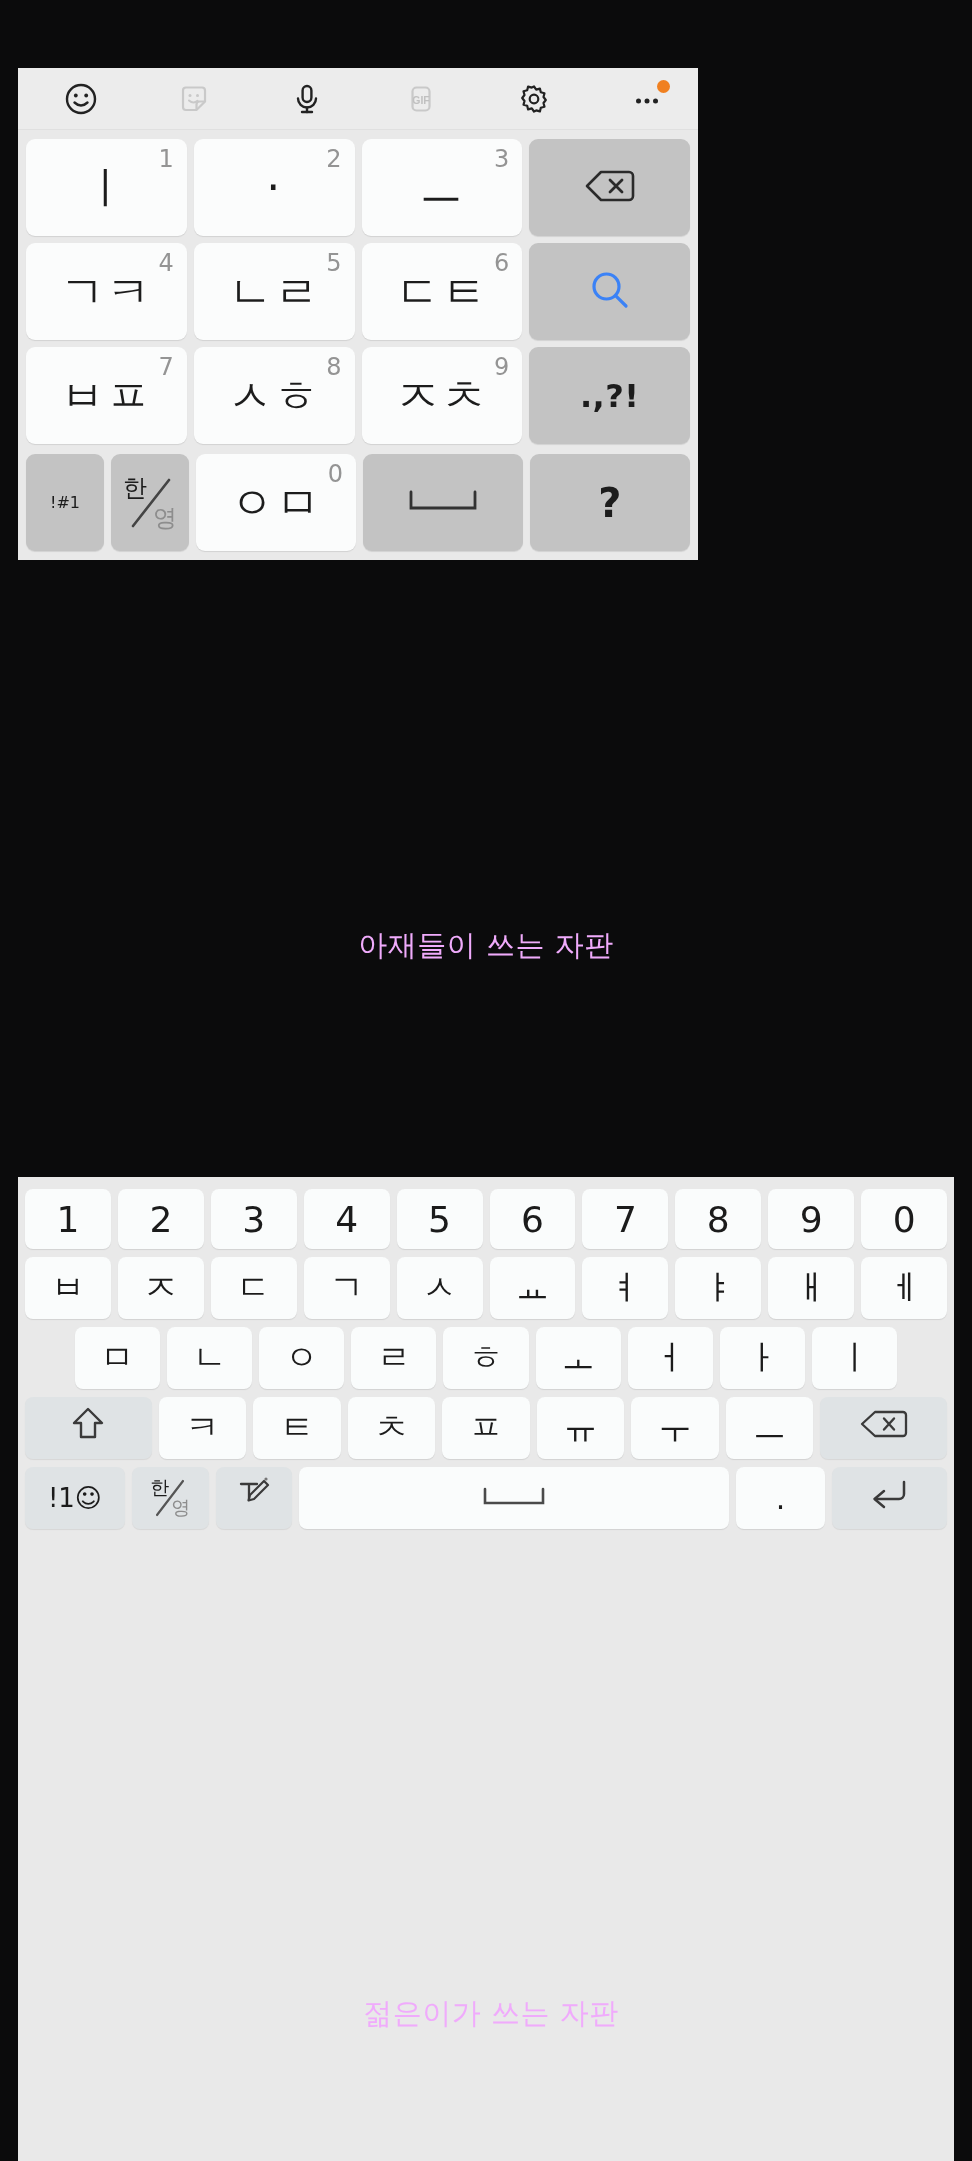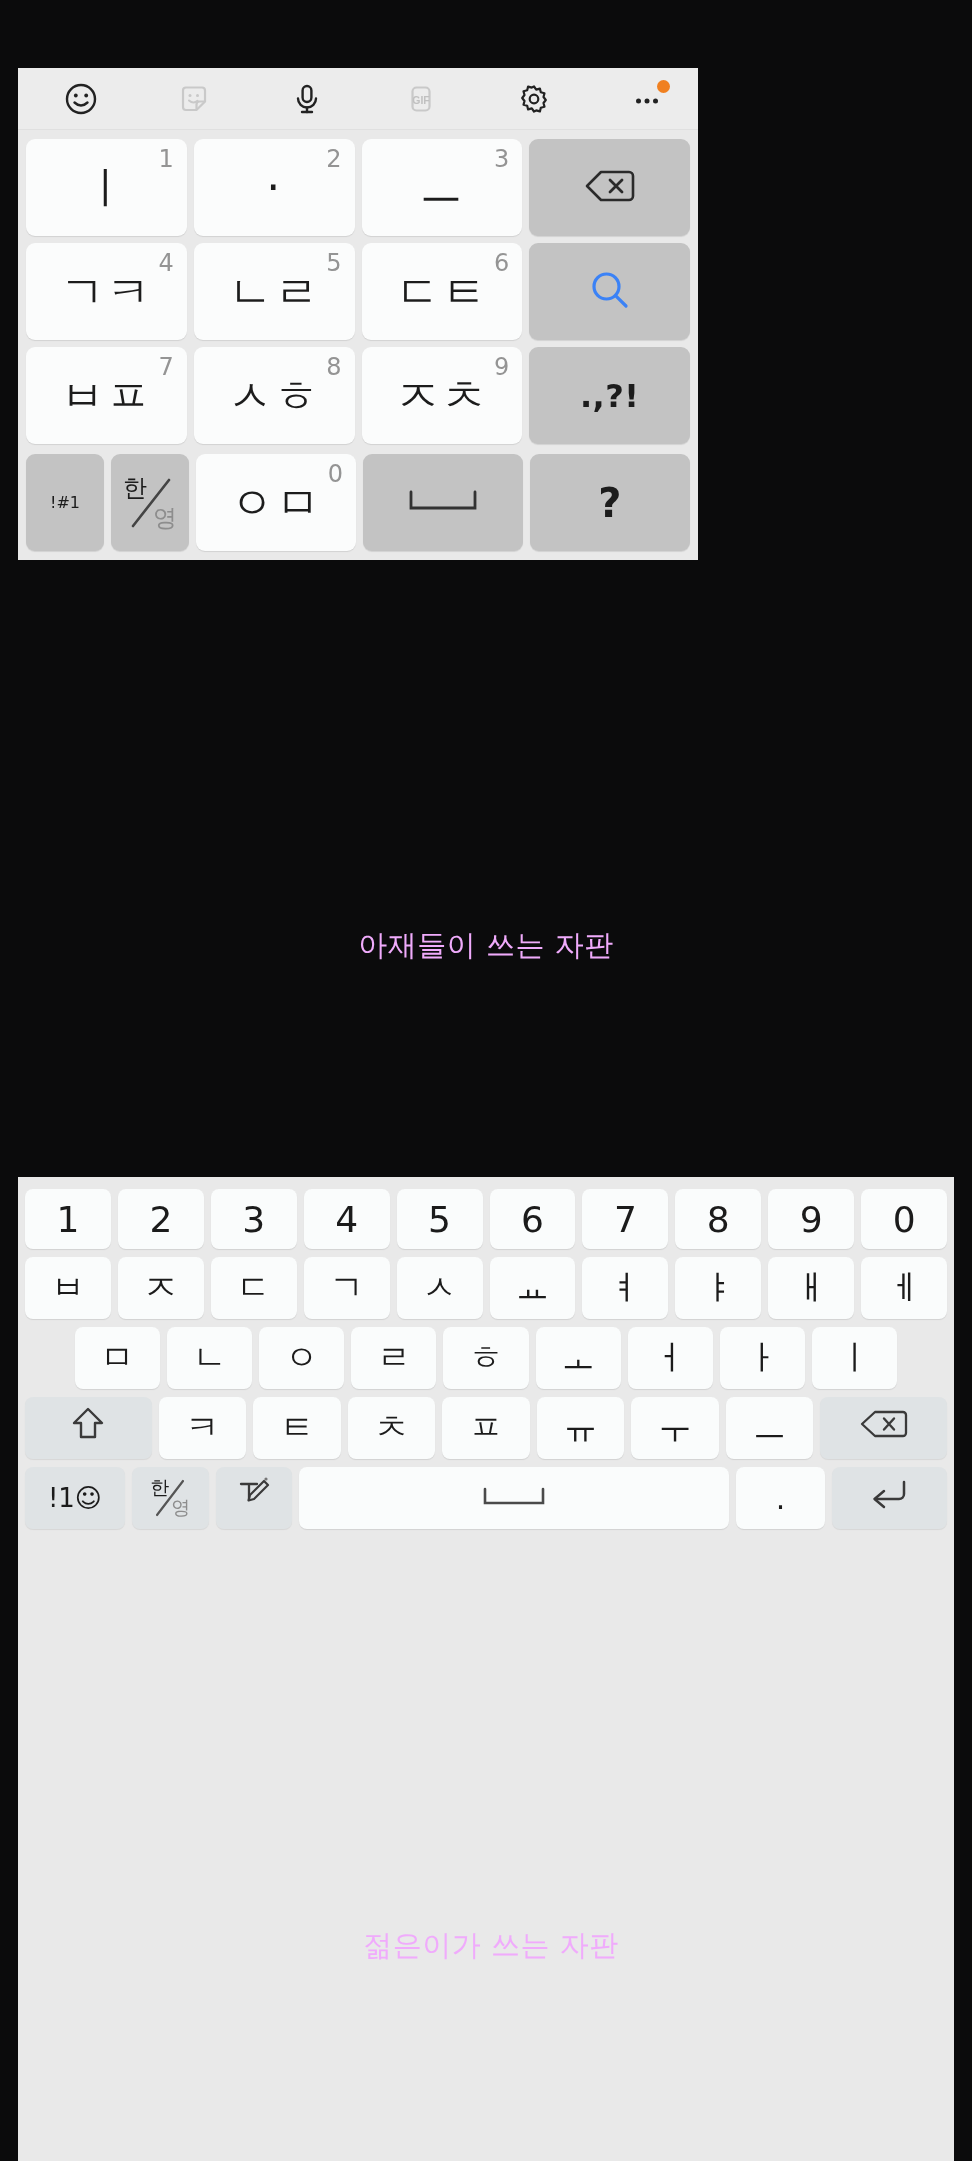--- a/index.html
+++ b/index.html
@@ -535,15 +535,15 @@
               <path d="M36 6v12a5 5 0 0 1-5 5H9" stroke="#3a3a3a" stroke-width="2.5" fill="none" stroke-linecap="round"></path>
               <path d="M16 15L6.5 23 16 31" stroke="#3a3a3a" stroke-width="2.5" stroke-linejoin="round" stroke-linecap="round" fill="none"></path>
             </svg>
           </span>
         </div>
       </div>
 
     </div>
   </div>
 
-  <div class="caption" style="top:1926px;padding-left:10px;">젊은이가 쓰는 자판</div>
+  <div class="caption" style="top:1994px;padding-left:10px;">젊은이가 쓰는 자판</div>
 
 </div>
 
 </body></html>

